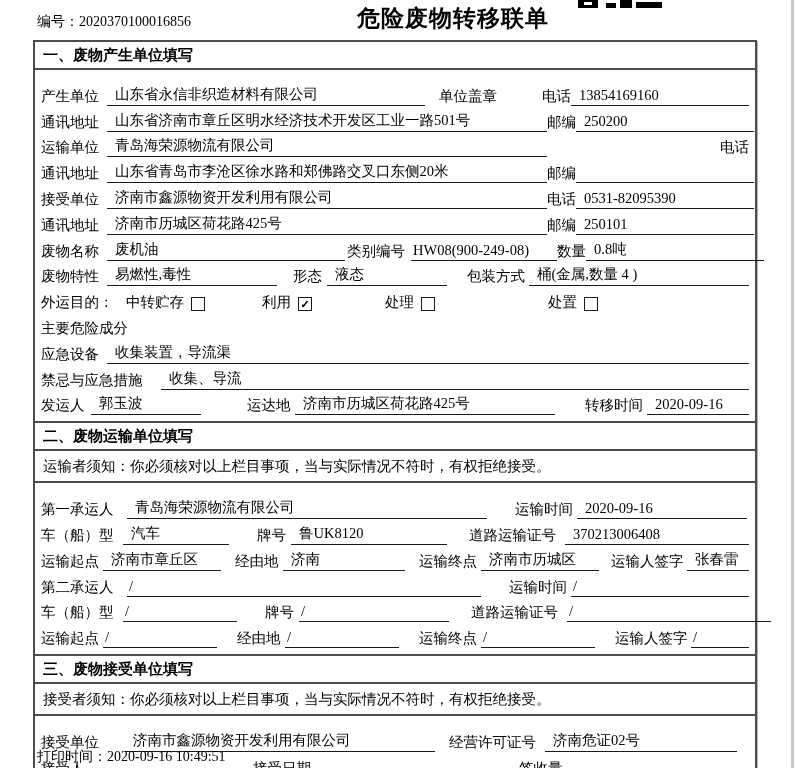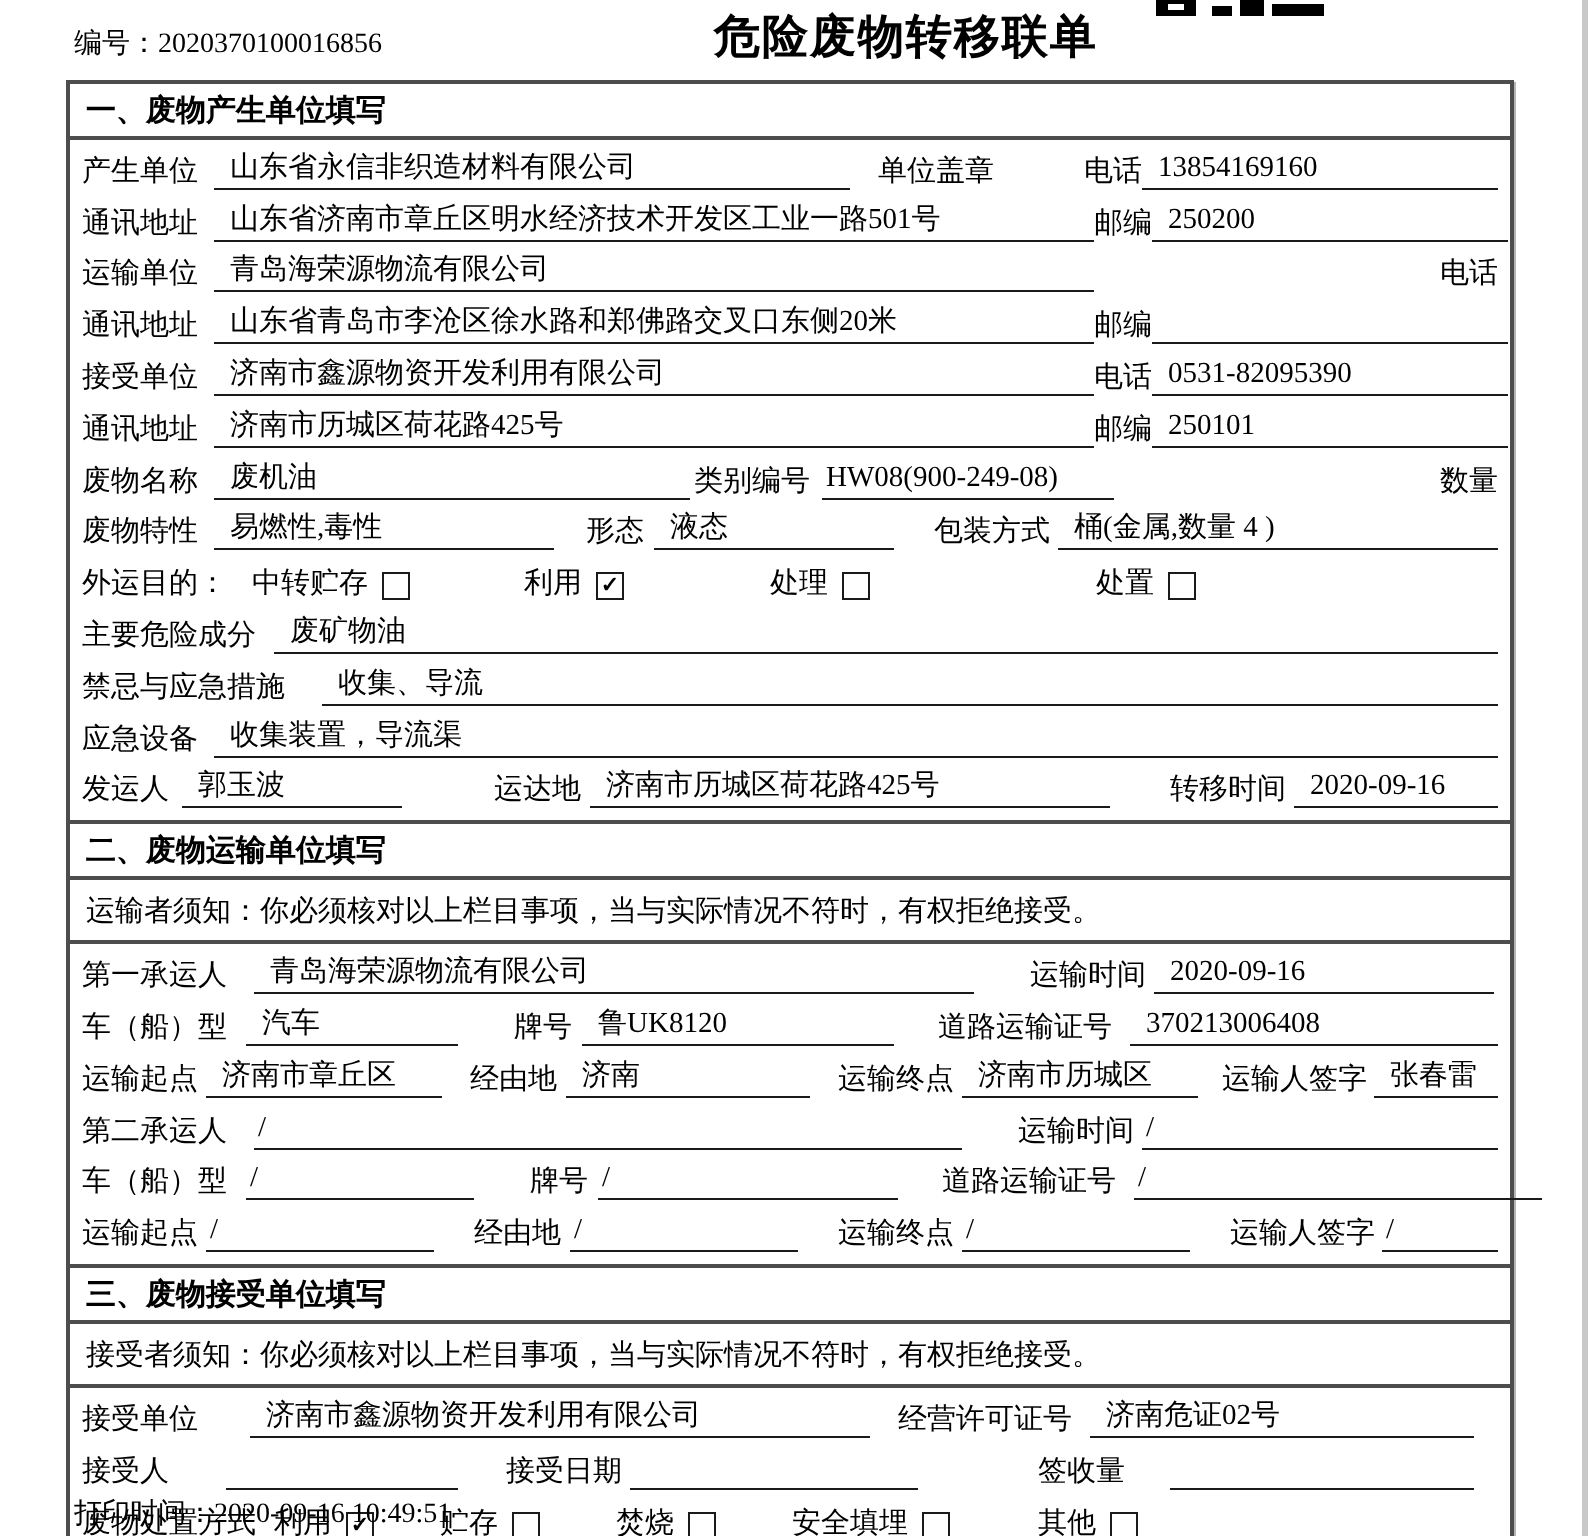--- a/index.html
+++ b/index.html
@@ -22,21 +22,21 @@
     position:absolute; left:33px; top:40px; width:720px;
     border:2px solid #4d4d4d; background:#fff; box-shadow:1px 1px 0 #b5b5b5;
   }
   .sec-h {
     font-family:"Liberation Sans","DejaVu Sans",sans-serif;
     font-weight:bold; font-size:15px; padding:4px 6px 3px 8px;
     border-bottom:2px solid #4d4d4d;
   }
   .bt { border-top:2px solid #4d4d4d; }
   .notice { font-size:14.5px; padding:6px 8px 5px; border-bottom:2px solid #4d4d4d; }
-  .sec-body { padding:1px 6px 4px; }
+  .sec-body { padding:12px 6px 4px; }
   .row {
     display:flex; align-items:flex-end; height:23.8px;
     font-size:14.5px; white-space:nowrap; padding-bottom:2px;
   }
   .lbl { flex:none; }
   .plain { flex:none; }
   .v {
     flex:none; border-bottom:1.5px solid #1a1a1a;
     padding:0 2px 1px 8px; white-space:nowrap; overflow:visible;
   }
@@ -112,20 +112,21 @@
       <span class="lbl mla">邮编</span>
       <span class="v" style="width:168px">250101</span>
     </div>
 
     <div class="row">
       <span class="lbl" style="width:66px">废物名称</span>
       <span class="v" style="width:228px">废机油</span>
       <span class="lbl" style="margin-left:2px;width:64px">类别编号</span>
       <span class="v ctr" style="width:142px">HW08(900-249-08)</span>
       <span class="lbl mla">数量</span>
+      <span class="v" style="width:168px">0.8吨</span>
     </div>
 
     <div class="row">
       <span class="lbl" style="width:66px">废物特性</span>
       <span class="v" style="width:160px">易燃性,毒性</span>
       <span class="lbl" style="margin-left:16px;width:34px">形态</span>
       <span class="v" style="width:110px">液态</span>
       <span class="lbl" style="margin-left:20px;width:62px">包装方式</span>
       <span class="v fill">桶(金属,数量 4 )</span>
     </div>
@@ -145,31 +146,30 @@
         <span class="cb"></span>
       </span>
       <span class="opt" style="margin-left:113px">
         <span>处置</span>
         <span class="cb"></span>
       </span>
     </div>
 
     <div class="row">
       <span class="lbl" style="width:96px">主要危险成分</span>
-      <span class="v fill">废矿物油</span>
+    </div>
+
+    <div class="row">
+      <span class="lbl" style="width:66px">应急设备</span>
+      <span class="v fill">收集装置，导流渠</span>
     </div>
 
     <div class="row">
       <span class="lbl" style="width:120px">禁忌与应急措施</span>
       <span class="v fill">收集、导流</span>
-    </div>
-
-    <div class="row">
-      <span class="lbl" style="width:66px">应急设备</span>
-      <span class="v fill">收集装置，导流渠</span>
     </div>
 
     <div class="row">
       <span class="lbl" style="width:50px">发运人</span>
       <span class="v" style="width:100px">郭玉波</span>
       <span class="lbl" style="margin-left:46px;width:48px">运达地</span>
       <span class="v" style="width:250px">济南市历城区荷花路425号</span>
       <span class="lbl" style="margin-left:30px;width:62px">转移时间</span>
       <span class="v fill">2020-09-16</span>
     </div>

